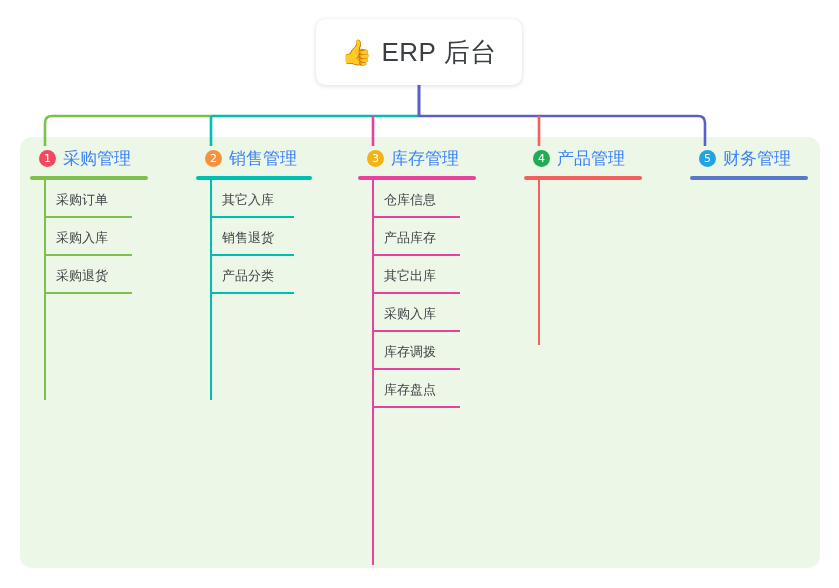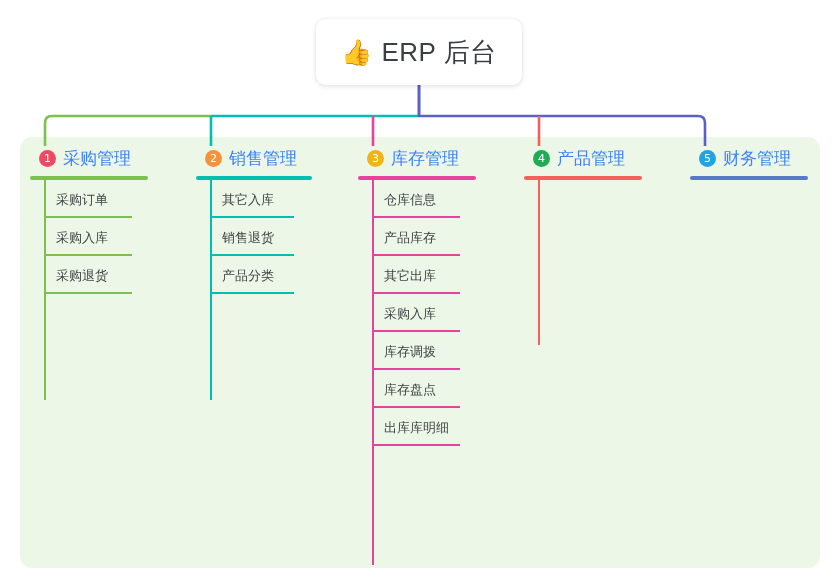--- a/index.html
+++ b/index.html
@@ -226,24 +226,20 @@
             <div class="leaf-rule" style="width: 88px; background: rgb(232, 67, 156);"></div>
           </div>
           <div class="leaf">
             <span class="leaf-label">库存调拨</span>
             <div class="leaf-rule" style="width: 88px; background: rgb(232, 67, 156);"></div>
           </div>
           <div class="leaf">
             <span class="leaf-label">库存盘点</span>
             <div class="leaf-rule" style="width: 88px; background: rgb(232, 67, 156);"></div>
           </div>
-          <div class="leaf">
-            <span class="leaf-label">出库库明细</span>
-            <div class="leaf-rule" style="width: 88px; background: rgb(232, 67, 156);"></div>
-          </div>
         </div>
       </div>
       <div class="column" style="left: 524px;">
         <div class="col-head">
           <span class="badge" style="background: rgb(34, 171, 85);">4</span>
           <span class="col-title">产品管理</span>
         </div>
         <div class="head-rule" style="width: 118px; background: rgb(244, 96, 92);"></div>
         <div class="items">
           <div class="spine" style="height: 165px; background: rgb(244, 96, 92);"></div>

